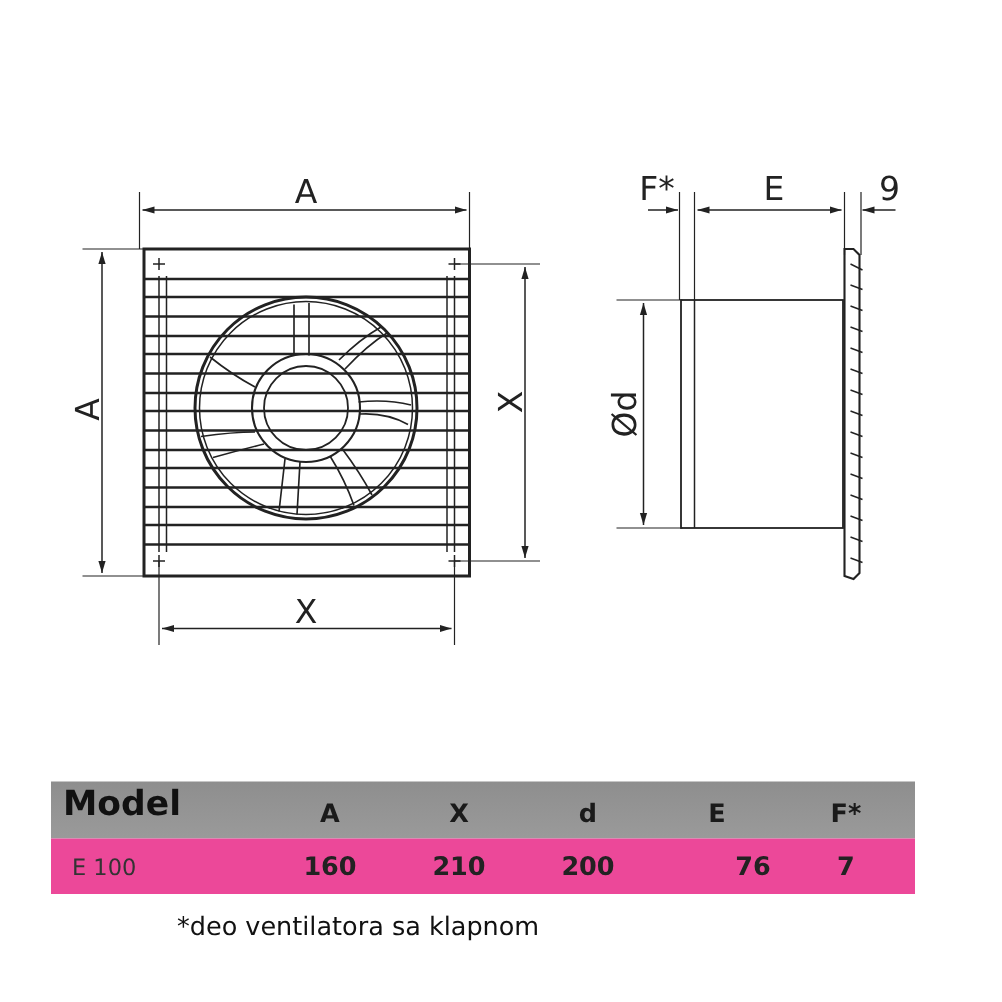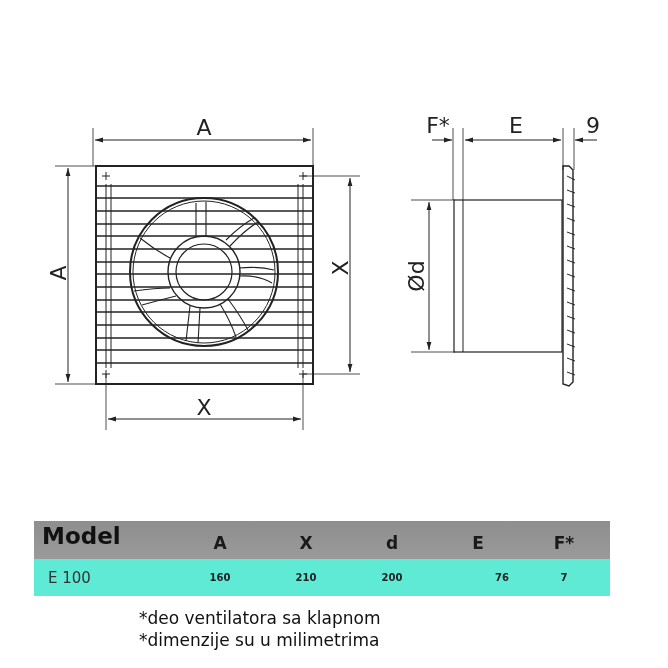--- a/index.html
+++ b/index.html
@@ -1,28 +1,28 @@
 <!DOCTYPE html>
 <html><head>
 <meta charset="utf-8">
 <style>
   html, body { margin:0; padding:0; background:#ffffff; }
   body { width:668px; height:668px; position:relative; overflow:hidden; font-family:"DejaVu Sans", sans-serif; color:#222; }
   #drawing { position:absolute; left:0; top:0; width:668px; height:500px; }
   .dim-label { font-family:"DejaVu Sans", sans-serif; font-size:22px; fill:#222; }
   .table { position:absolute; left:34px; top:521px; width:576px; }
   .row-head { height:38px; background:linear-gradient(#8e8e8e,#9a9a9a); display:flex; align-items:flex-end; position:relative; }
-  .row-body { height:37px; background:#5eead4; display:flex; align-items:center; }
+  .row-body { height:37px; background:#ec4899; display:flex; align-items:center; }
   .cell { position:absolute; text-align:center; width:60px; }
   .hc { font-weight:bold; font-size:17px; color:#1a1a1a; bottom:6px; }
   .model-h { left:8px; top:2px; font-weight:bold; font-size:23px; color:#111; position:absolute; }
-  .bc { font-weight:bold; font-size:10px; color:#222; }
+  .bc { font-weight:bold; font-size:17px; color:#222; }
   .model-v { position:absolute; left:14px; font-size:15px; color:#333; }
   .row-body { position:relative; }
-  .notes { position:absolute; left:118px; top:607px; font-size:17px; line-height:22px; color:#111;margin-left:21px; }
+  .notes { position:absolute; left:118px; top:607px; font-size:17px; line-height:22px; color:#111; }
 </style>
 </head>
 <body>
 
 <svg id="drawing" viewBox="0 0 668 500" xmlns="http://www.w3.org/2000/svg">
   <defs>
     <marker id="arr" viewBox="0 0 10 10" refX="10" refY="5" markerWidth="8" markerHeight="8" orient="auto-start-reverse">
       <path d="M0,2 L10,5 L0,8 z" fill="#222"></path>
     </marker>
     <clipPath id="grillClip">
@@ -161,14 +161,13 @@
     <span class="cell bc" style="left:156px">160</span>
     <span class="cell bc" style="left:242px">210</span>
     <span class="cell bc" style="left:328px">200</span>
     <span class="cell bc" style="left:438px">76</span>
     <span class="cell bc" style="left:500px">7</span>
   </div>
 </div>
 
 <div class="notes">
   <div>*deo ventilatora sa klapnom</div>
-  <div>*dimenzije su u milimetrima</div>
 </div>
 
 </body></html>

